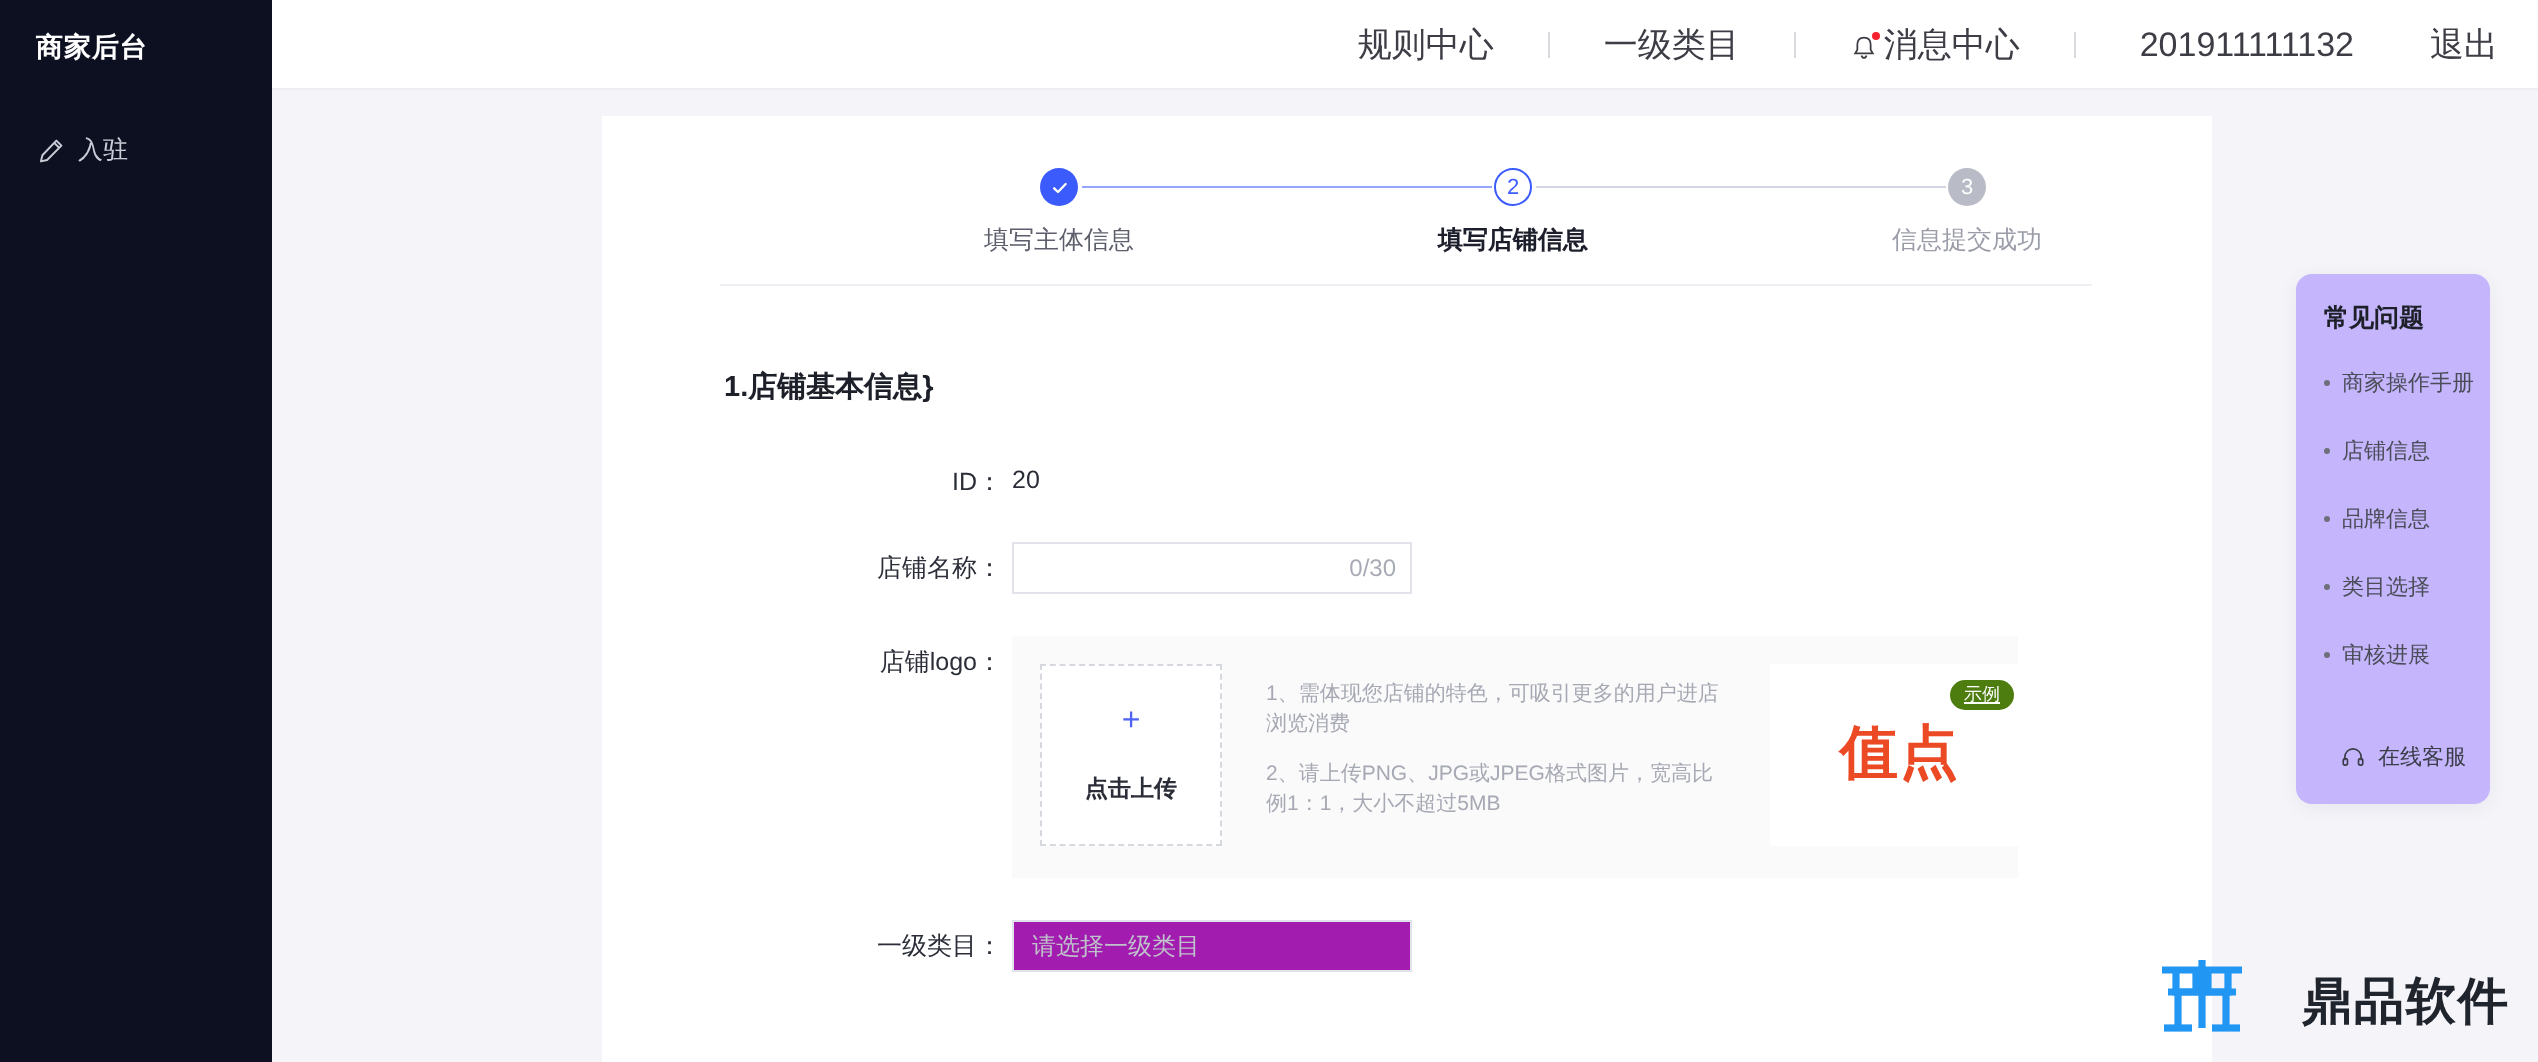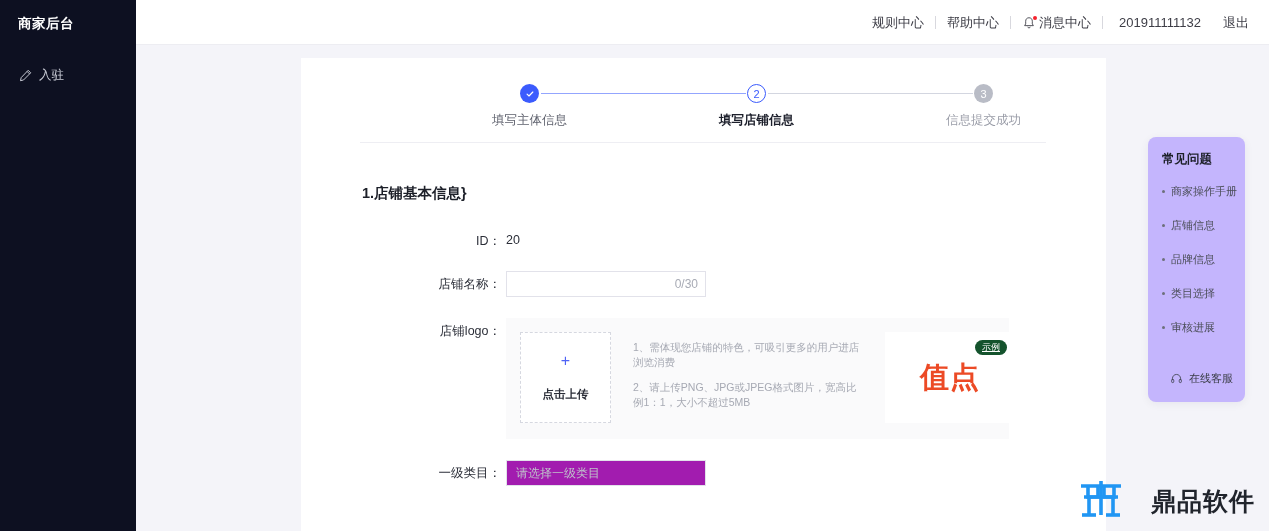--- a/index.html
+++ b/index.html
@@ -65,22 +65,23 @@
     border-bottom: 1px solid #ededf2;
     box-sizing: border-box;
   }
   .header-nav {
     position: absolute;
     right: 12px;
     top: 0;
     height: 45px;
     display: flex;
     align-items: center;
-    font-size: 13px;
+    font-size: 17px;
     color: #3d3d46;
+    gap: 16px;
   }
   .header-nav .navlink {
     padding: 0 11px;
     display: flex;
     align-items: center;
     white-space: nowrap;
   }
   .header-nav .sep {
     width: 1px;
     height: 13px;
@@ -309,21 +310,21 @@
     font-size: 29px;
     font-weight: bold;
     color: #ec4a25;
     letter-spacing: 1px;
     line-height: 1;
   }
   .sample-badge {
     position: absolute;
     right: 8px;
     top: 8px;
-    background: #14532d;
+    background: #4d7c0f;
     color: #ffffff;
     font-size: 9px;
     border-radius: 9px;
     padding: 2px 7px;
     line-height: 1.2;
     text-decoration: underline;
   }
   
   .faq {
     position: absolute;
@@ -403,21 +404,21 @@
       </span>
       <span>入驻</span>
     </div>
   </div>
 </div>
 
 <div class="header">
   <div class="header-nav">
     <span class="navlink">规则中心</span>
     <span class="sep"></span>
-    <span class="navlink">帮助中心</span>
+    <span class="navlink">一级类目</span>
     <span class="sep"></span>
     <span class="navlink">
       <span class="bell-wrap">
         <svg width="14" height="14" viewBox="0 0 16 16">
           <path d="M8 2 C5.6 2 4.2 3.6 4.2 6 L4.2 9 L3 11 L13 11 L11.8 9 L11.8 6 C11.8 3.6 10.4 2 8 2 Z" fill="none" stroke="#3d3d46" stroke-width="1"></path>
           <path d="M6.6 12.3 C6.8 13.2 7.3 13.7 8 13.7 C8.7 13.7 9.2 13.2 9.4 12.3" fill="none" stroke="#3d3d46" stroke-width="1"></path>
         </svg>
         <span class="bell-dot"></span>
       </span>
       <span>消息中心</span>

